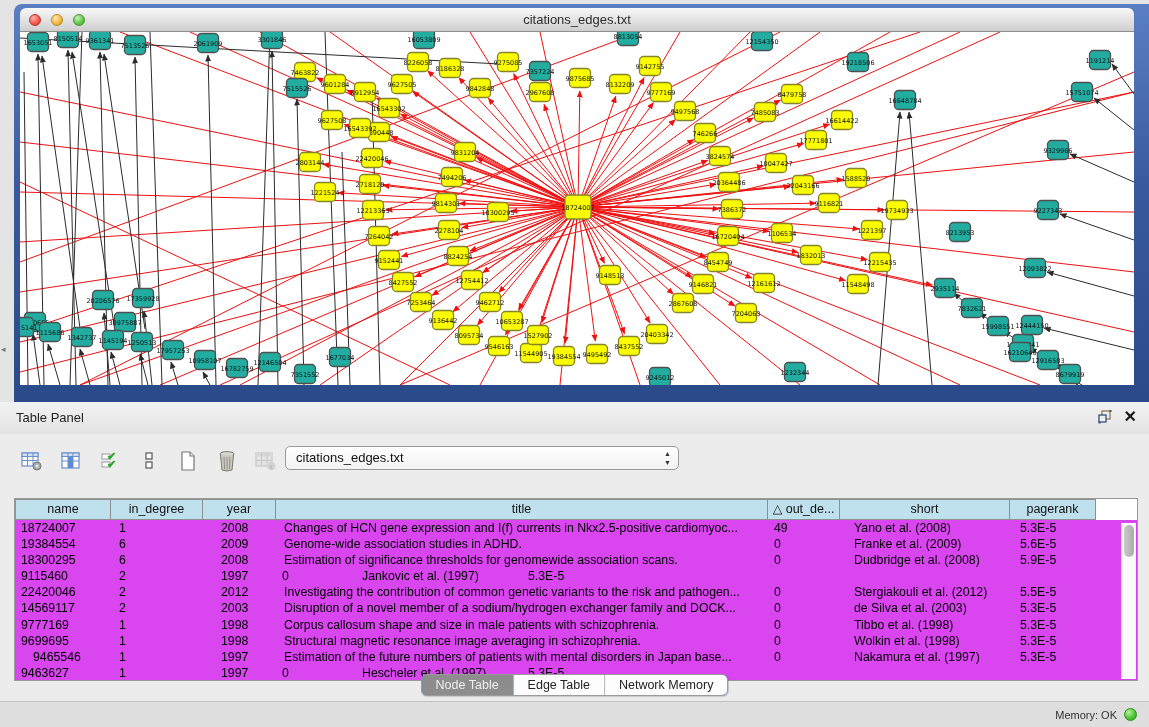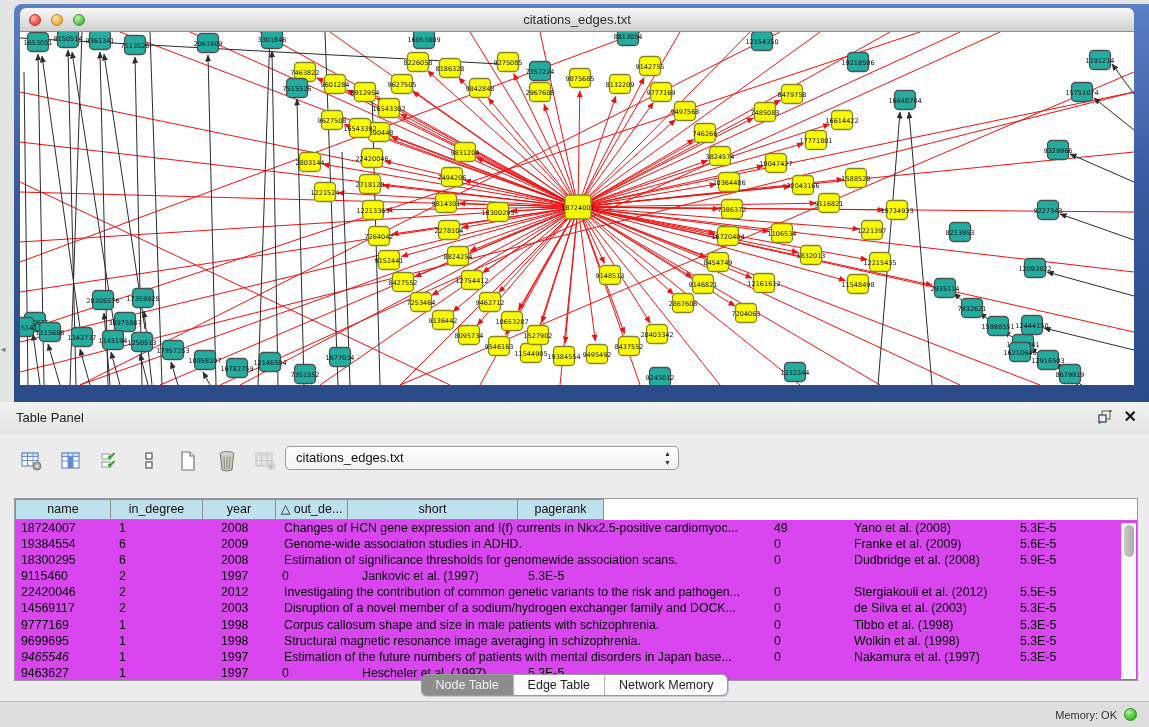--- a/index.html
+++ b/index.html
@@ -795,20 +795,21 @@
         <span>citations_edges.txt</span>
         <span class="stepper">▲<br>▼</span>
       </div>
     </div>
 
     <div class="tablebox">
       <div class="thead" id="thead">
           <div class="th" style="width: 96px;">name</div>
           <div class="th" style="width: 92px;">in_degree</div>
           <div class="th" style="width: 73px;">year</div>
+          <div class="th" style="width: 492px;">title</div>
           <div class="th" style="width: 72px;">△ out_de...</div>
           <div class="th" style="width: 170px;">short</div>
           <div class="th" style="width: 86px;">pagerank</div>
           <div class="th filler"></div>
         </div>
       <div id="tbody">
           <div class="trow">
             <div class="td" style="width: 96px; padding-left: 6px;">18724007</div>
             <div class="td" style="width: 92px; padding-left: 8px;">1</div>
             <div class="td" style="width: 73px; padding-left: 18px;">2008</div>
@@ -873,21 +874,21 @@
           <div class="trow">
             <div class="td" style="width: 96px; padding-left: 6px;">9699695</div>
             <div class="td" style="width: 92px; padding-left: 8px;">1</div>
             <div class="td" style="width: 73px; padding-left: 18px;">1998</div>
             <div class="td" style="width: 492px; padding-left: 8px;">Structural magnetic resonance image averaging in schizophrenia.</div>
             <div class="td" style="width: 72px; padding-left: 6px;">0</div>
             <div class="td" style="width: 170px; padding-left: 14px;">Wolkin et al. (1998)</div>
             <div class="td" style="width: 86px; padding-left: 10px;">5.3E-5</div>
           </div>
           <div class="trow">
-            <div class="td" style="width: 96px; padding-left: 6px; font-style: italic;">9465546</div>
+            <div class="td" style="width: 96px; padding-left: 18px;">9465546</div>
             <div class="td" style="width: 92px; padding-left: 8px;">1</div>
             <div class="td" style="width: 73px; padding-left: 18px;">1997</div>
             <div class="td" style="width: 492px; padding-left: 8px;">Estimation of the future numbers of patients with mental disorders in Japan base...</div>
             <div class="td" style="width: 72px; padding-left: 6px;">0</div>
             <div class="td" style="width: 170px; padding-left: 14px;">Nakamura et al. (1997)</div>
             <div class="td" style="width: 86px; padding-left: 10px;">5.3E-5</div>
           </div>
           <div class="trow">
             <div class="td" style="width: 96px; padding-left: 6px;">9463627</div>
             <div class="td" style="width: 92px; padding-left: 8px;">1</div>

